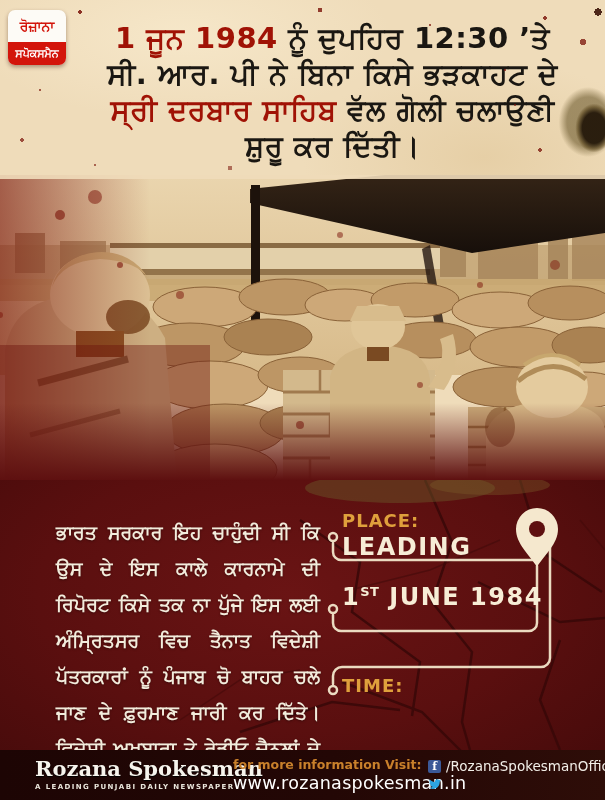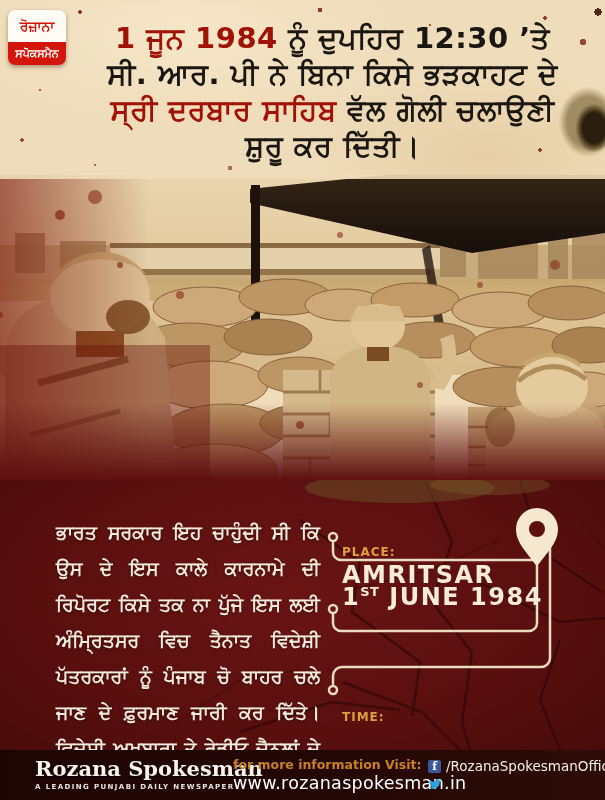--- a/index.html
+++ b/index.html
@@ -66,21 +66,21 @@
     background:radial-gradient(ellipse 420px 230px at 48% 42%, #6A1414 0%, #5A0F0F 60%, #480B0B 100%);
   }
   .map-lines, .connectors{ position:absolute; left:0; top:0; }
   .para{
     position:absolute; left:42px; top:20px; width:264px; margin:14px;
     font-size:19px; line-height:36px; font-weight:bold; color:#F2ECDC;
     text-align:justify; z-index:2; text-shadow:0 1px 2px rgba(30,5,5,.5);
   }
   .info-item{ position:absolute; left:342px; z-index:2; }
   .info-item .label{
-    font-size:12px; font-weight:bold; color:#DFA03C; letter-spacing:1px;margin-top:35px;
+    font-size:18px; font-weight:bold; color:#DFA03C; letter-spacing:1px;
   }
   .info-item .value{
     font-size:24px; font-weight:bold; color:#F7EDD6; letter-spacing:1.5px; margin-top:2px;
   }
   .info-item .value sup{ font-size:13px; letter-spacing:.5px; }
   .info-place{ top:30px; }
   .info-date{ top:101px; }
   .info-time{ top:195px; }
   
   .footer{
@@ -277,21 +277,21 @@
         <circle cx="333" cy="210" r="4"></circle>
       </g>
       <g>
         <path d="M537,28 a21,21 0 0 1 21,21 c0,15 -13,25 -21,38 c-8,-13 -21,-23 -21,-38 a21,21 0 0 1 21,-21 Z" fill="#F5E8CE"></path>
         <circle cx="537" cy="49" r="8" fill="#5E1010"></circle>
       </g>
     </svg>
 
     <div class="info-item info-place">
       <div class="label">PLACE:</div>
-      <div class="value">AMRITSAR</div>
+      <div class="value">LEADING</div>
     </div>
     <div class="info-item info-date">
       <div class="value"><span>1</span><sup>ST</sup><span> JUNE 1984</span></div>
     </div>
     <div class="info-item info-time">
       <div class="label">TIME:</div>
     </div>
   </section>
 
   <footer class="footer">

